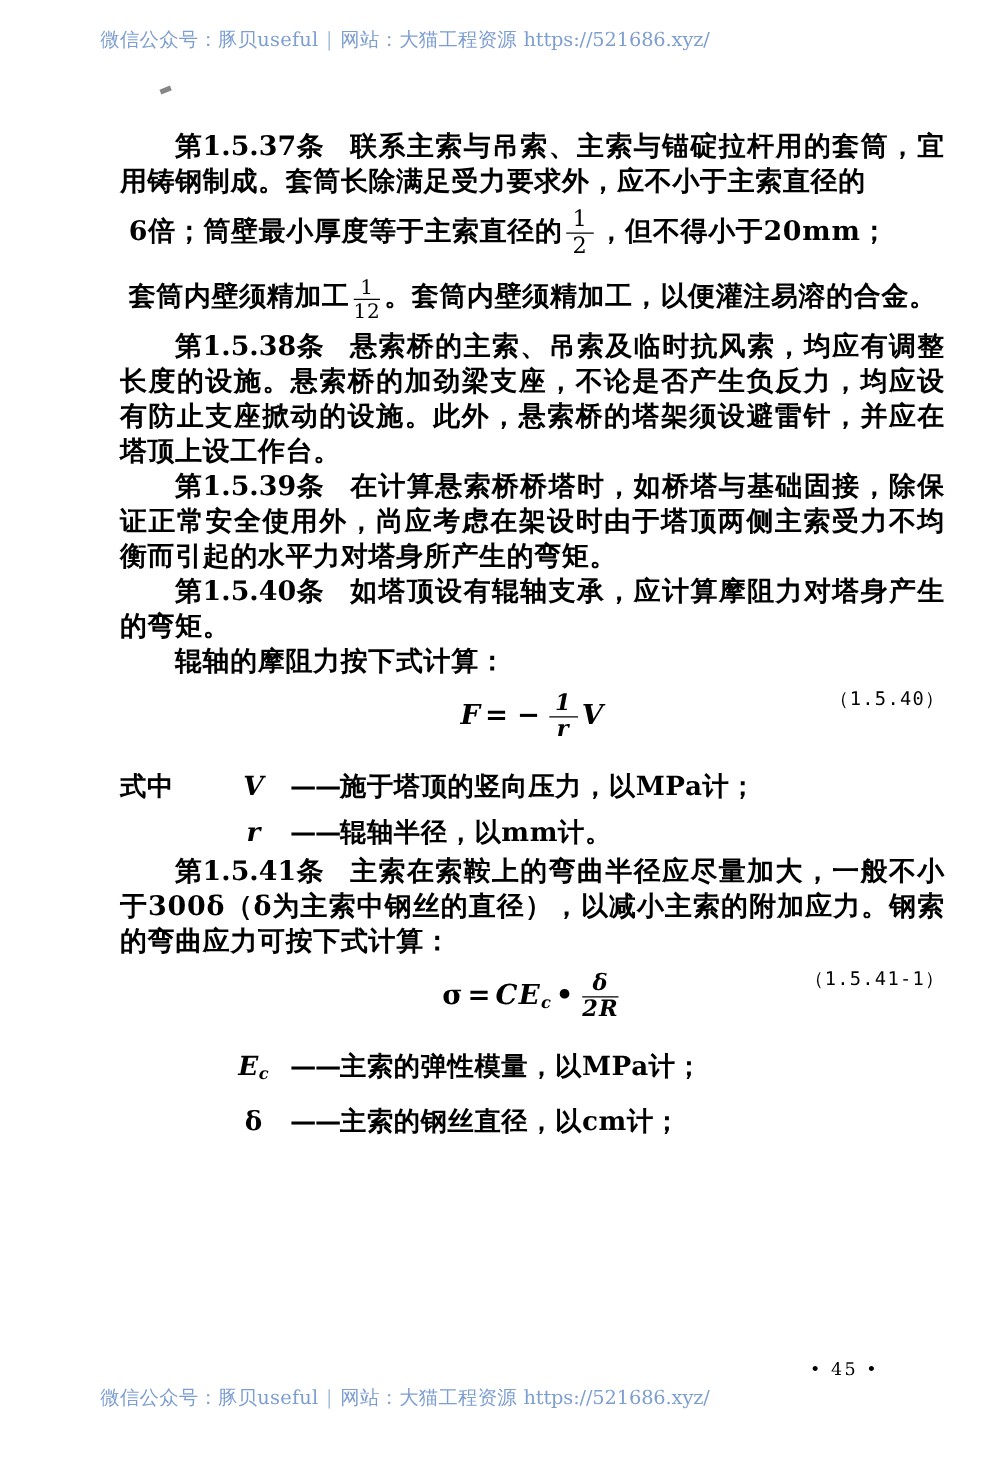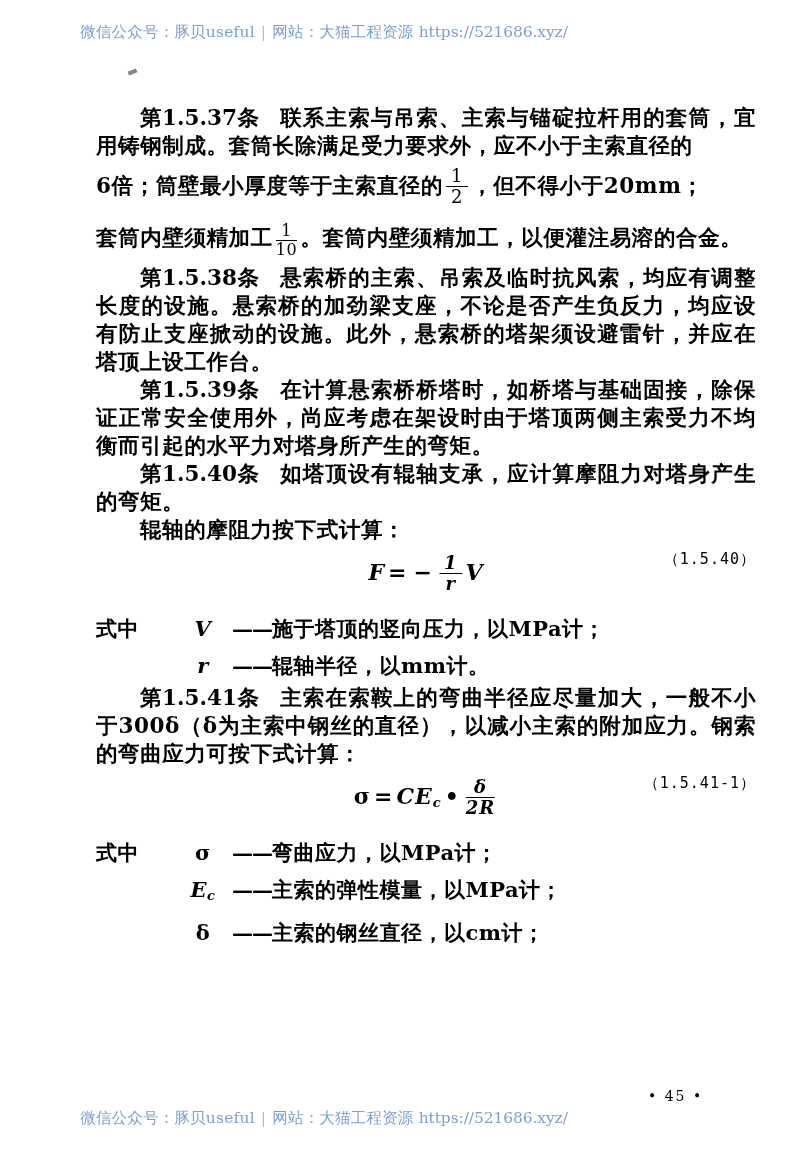--- a/index.html
+++ b/index.html
@@ -62,21 +62,21 @@
     font-size: 21.5px;
     line-height: 28px;
     text-align: justify;
     text-justify: inter-ideograph;
     margin: 0 0 0 0;
     letter-spacing: .6px;
     font-family: "DejaVu Serif", "Liberation Serif", serif;
     font-weight: 600;
   }
   .para.indent { text-indent: 44px; }
-  .para.loose { line-height: 52px; }
+  .para.loose { line-height: 52px; margin-left: 7px; }
 
   .clause-no {
     font-weight: 700;
     letter-spacing: 0;
   }
   .gap-after-clause { display: inline-block; width: 20px; }
 
   
   .frac {
     display: inline-block;
@@ -184,21 +184,21 @@
 
   <p class="para indent">
     <span class="clause-no">第1.5.37条</span><span class="gap-after-clause"></span><span>联系主索与吊索、主索与锚碇拉杆用的套筒，宜用铸钢制成。套筒长除满足受力要求外，应不小于主索直径的</span>
   </p>
 
   <p class="para loose">
     <span>6倍；筒壁最小厚度等于主索直径的</span><span class="frac"><span class="num">1</span><span class="den">2</span></span><span>，但不得小于20mm；</span>
   </p>
 
   <p class="para loose">
-    <span>套筒内壁须精加工</span><span class="frac small"><span class="num">1</span><span class="den">10</span></span><span>。套筒内壁须精加工，以便灌注易溶的合金。</span>
+    <span>套筒内壁须精加工</span><span class="frac small"><span class="num">1</span><span class="den">12</span></span><span>。套筒内壁须精加工，以便灌注易溶的合金。</span>
   </p>
 
   <p class="para indent">
     <span class="clause-no">第1.5.38条</span><span class="gap-after-clause"></span><span>悬索桥的主索、吊索及临时抗风索，均应有调整长度的设施。悬索桥的加劲梁支座，不论是否产生负反力，均应设有防止支座掀动的设施。此外，悬索桥的塔架须设避雷针，并应在塔顶上设工作台。</span>
   </p>
 
   <p class="para indent">
     <span class="clause-no">第1.5.39条</span><span class="gap-after-clause"></span><span>在计算悬索桥桥塔时，如桥塔与基础固接，除保证正常安全使用外，尚应考虑在架设时由于塔顶两侧主索受力不均衡而引起的水平力对塔身所产生的弯矩。</span>
   </p>
 
@@ -231,23 +231,20 @@
   </p>
 
   <div class="equation-row">
     <div class="equation-body">
       <span class="eq-sigma">σ</span><span class="op">=</span><span>C</span><span>E</span><span class="sub">c</span><span class="op">•</span><span class="frac"><span class="num">δ</span><span class="den">2R</span></span>
     </div>
     <div class="equation-number">（1.5.41-1）</div>
   </div>
 
   <div class="where-block">
-    <div class="where-line">
-      <span class="where-label">式中</span><span class="where-sym upright">σ</span><span class="dash">——</span><span>弯曲应力，以MPa计；</span>
-    </div>
     <div class="where-line where-indent">
       <span class="where-sym"><span>E</span><span class="sub">c</span></span><span class="dash">——</span><span>主索的弹性模量，以MPa计；</span>
     </div>
     <div class="where-line where-indent">
       <span class="where-sym upright">δ</span><span class="dash">——</span><span>主索的钢丝直径，以cm计；</span>
     </div>
   </div>
 
 </div>
 

